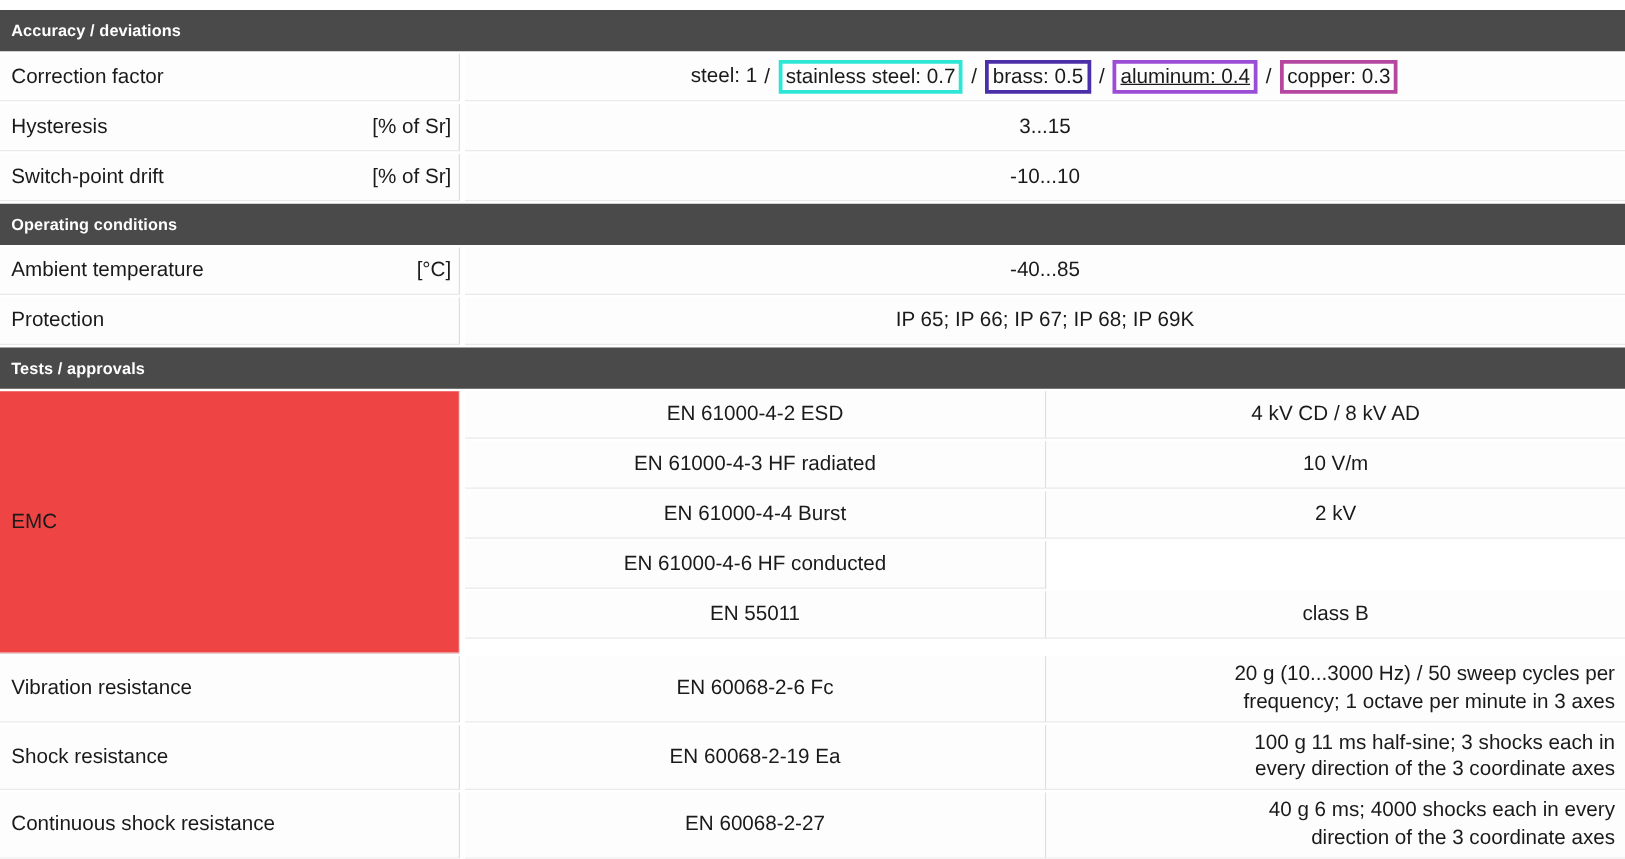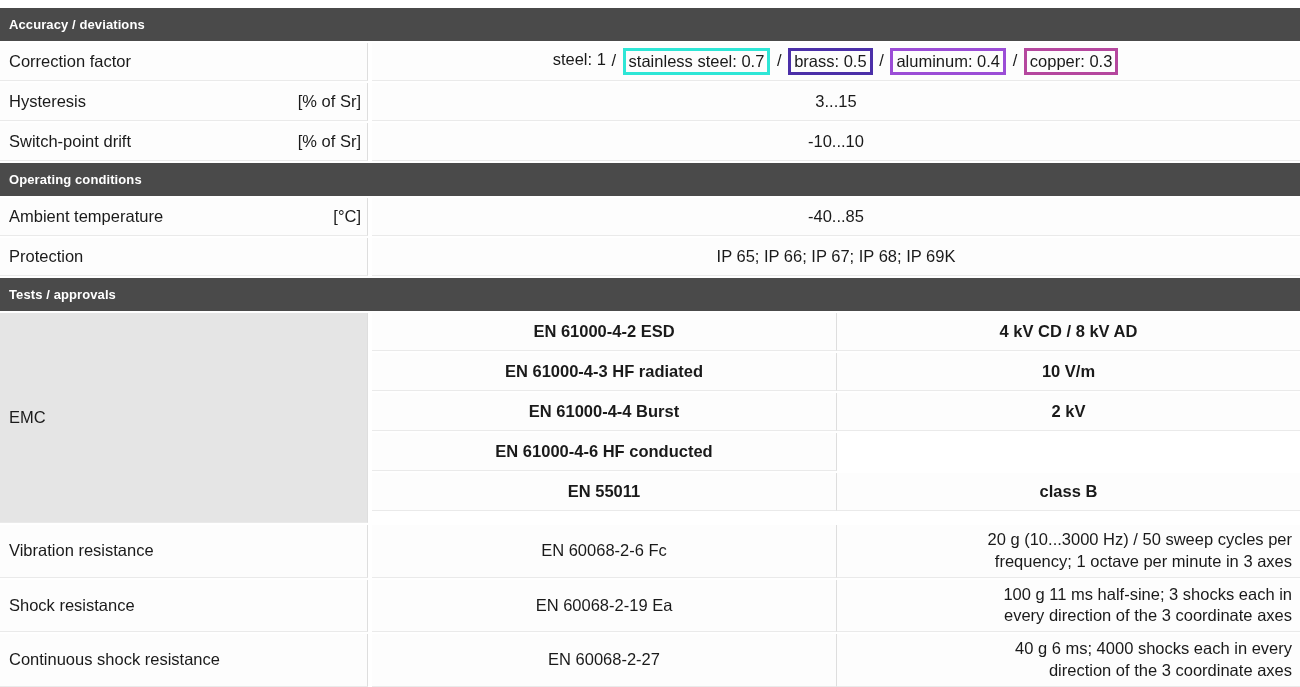--- a/index.html
+++ b/index.html
@@ -103,30 +103,30 @@
   
   .group {
     display: flex;
     width: 1300px;
     align-items: stretch;
     margin-bottom: 2px;
   }
   .group-label {
     width: 368px;
     flex: 0 0 368px;
-    background: #e5e5e5;
+    background: #ef4444;
     border-right: 1px solid #dedede;
     border-bottom: 1px solid #eaeaea;
     display: flex;
     align-items: center;
     padding-left: 9px;
     font-size: 16.5px;
     color: #1a1a1a;
   }
-  .group-rows { flex: 1 1 auto; font-weight: bold; }
+  .group-rows { flex: 1 1 auto; }
   .group-rows .row { width: auto; margin-bottom: 2px; }
   .group-rows .row:last-child { margin-bottom: 12px; }
 
   
   .cf-line { white-space: nowrap; }
   .chip {
     display: inline-block;
     border: 3px solid #000;
     padding: 0 3px;
     margin: 0 1px;
@@ -152,21 +152,21 @@
     </div>
     <div class="gap"></div>
     <div class="cell c-value-wide">
       <span class="cf-line">
         <span>steel: 1</span>
         <span class="sep">/</span>
         <span class="chip" style="border-color: rgb(46, 230, 214);">stainless steel: 0.7</span>
         <span class="sep">/</span>
         <span class="chip" style="border-color: rgb(75, 47, 168);">brass: 0.5</span>
         <span class="sep">/</span>
-        <span class="chip" style="border-color: rgb(155, 77, 214);">aluminum: 0.4</span>
+        <span class="chip" style="border-color: rgb(155, 77, 214); text-decoration: underline;">aluminum: 0.4</span>
         <span class="sep">/</span>
         <span class="chip" style="border-color: rgb(181, 71, 158);">copper: 0.3</span>
       </span>
     </div>
   </div>
 
   <div class="row">
     <div class="cell c-label">
       <span>Hysteresis</span>
       <span class="unit">[% of Sr]</span>

